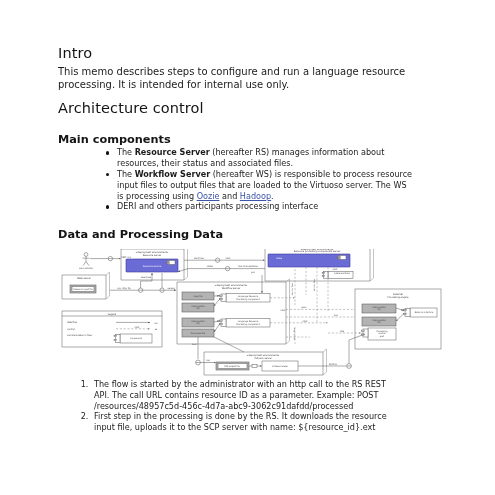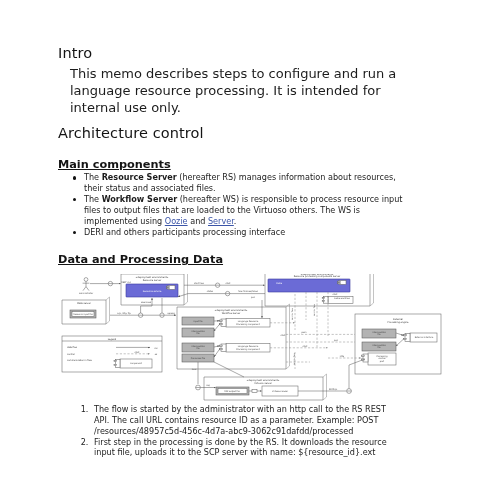--- a/index.html
+++ b/index.html
@@ -31,42 +31,42 @@
     letter-spacing: .1px;
     line-height: 1.15;
     color: #141414;
   }
   h2.doc-h2 {
     font-size: 11.3px;
     font-weight: 700;
     margin: 9px 0 1px 0;
     line-height: 1.2;
     color: #141414;
-    text-decoration: underline;
   }
   p.doc-p {
-    font-size: 13px;
+    font-size: 10px;
     line-height: 1.32;
-    margin: 0 0 2px 12px;
+    margin: 0 0 2px 0;
     color: #1c1c1c;
   }
   .spacer-sm { height: 7px; }
   .spacer-xs { height: 4px; }
 
   ul.bullets {
     margin: 1px 0 0 0;
     padding-left: 26px;
     list-style: none;
   }
   ul.bullets > li {
     position: relative;
     font-size: 8.1px;
     line-height: 1.34;
     margin-bottom: 0px;
     color: #1c1c1c;
+    margin-left: 33px;
   }
   ul.bullets > li::before {
     content: "";
     position: absolute;
     left: -11px;
     top: 4px;
     width: 3.4px;
     height: 3.4px;
     border-radius: 50%;
     background: #111;
@@ -111,21 +111,21 @@
   <h1 class="doc-h1">Architecture control</h1>
 
   <div class="spacer-xs"></div>
   <h2 class="doc-h2">Main components</h2>
 
   <ul class="bullets">
     <li>
       <span>The </span><b class="strong">Resource Server</b><span> (hereafter RS) manages information about resources, their status and associated files.</span>
     </li>
     <li>
-      <span>The </span><b class="strong">Workflow Server</b><span> (hereafter WS) is responsible to process resource input files to output files that are loaded to the Virtuoso others. The WS is implemented using </span><a class="doclink" href="#">Oozie</a><span> and </span><a class="doclink" href="#">Server</a><span>.</span>
+      <span>The </span><b class="strong">Workflow Server</b><span> (hereafter WS) is responsible to process resource input files to output files that are loaded to the Virtuoso server. The WS is processing using </span><a class="doclink" href="#">Oozie</a><span> and </span><a class="doclink" href="#">Hadoop</a><span>.</span>
     </li>
     <li>
       <span>DERI and others participants processing interface</span>
     </li>
   </ul>
 
   <div class="spacer-sm"></div>
   <h2 class="doc-h2">Data and Processing Data</h2>
 
   <div class="diagram-wrap">

